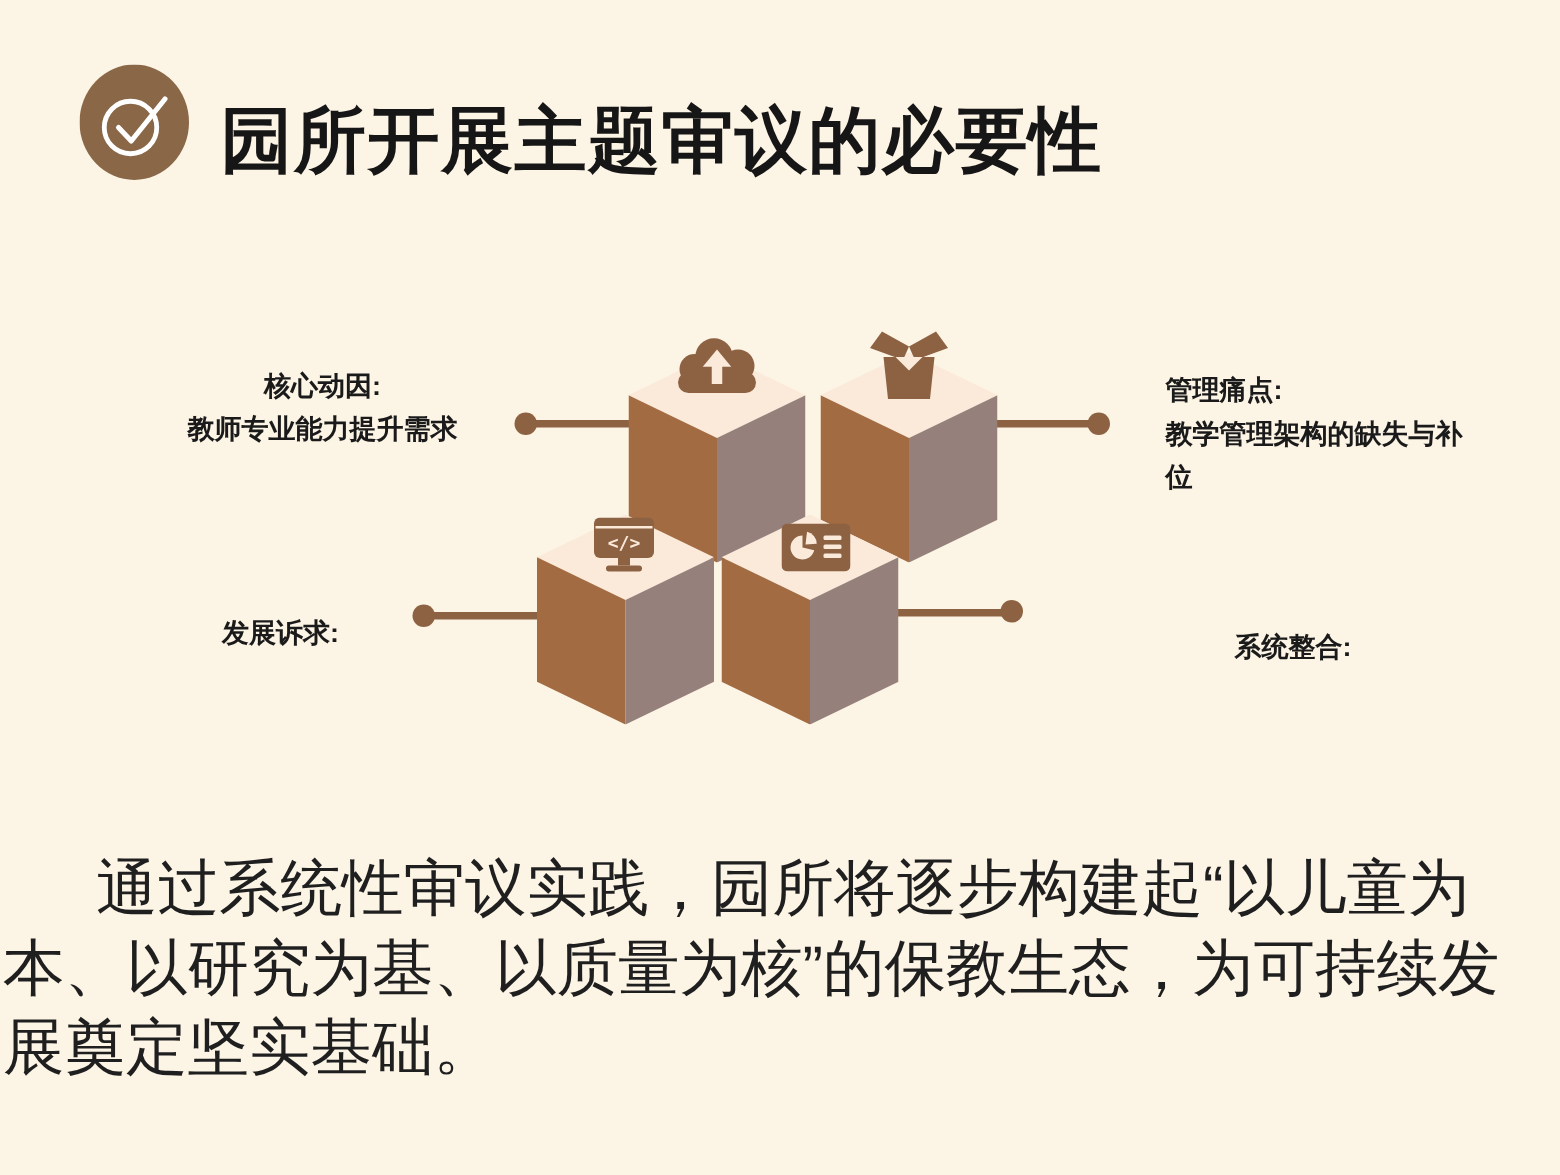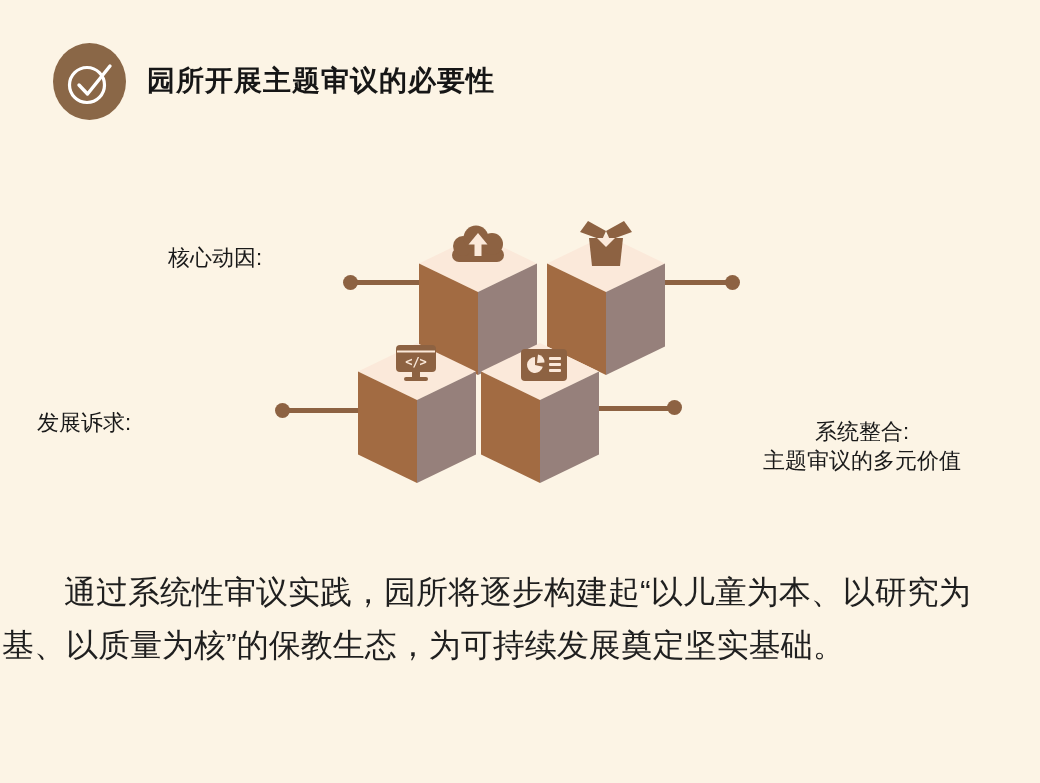--- a/index.html
+++ b/index.html
@@ -23,21 +23,21 @@
     overflow:hidden;
   }
   .slide{position:absolute;inset:0;background:var(--background);}
 
   
   .badge{
     position:absolute;left:53px;top:43px;width:73px;height:77px;
   }
   .slide-title{
     position:absolute;left:147px;top:62px;
-    font-size:28px;font-weight:bold;color:var(--title-text);
+    font-size:48px;font-weight:bold;color:var(--title-text);
     letter-spacing:1px;white-space:nowrap;
   }
 
   
   .diagram{position:absolute;inset:0;}
   .cube{position:absolute;width:118px;height:140px;z-index:2;}
   .cube svg{display:block;width:100%;height:100%;}
   .f-top{fill:var(--cube-top);}
   .f-left{fill:var(--cube-left);}
   .f-right{fill:var(--cube-right);}
@@ -66,32 +66,32 @@
   .dot-core{left:343px;top:275px;}
   .line-pain{left:660px;top:280px;width:74px;}
   .dot-pain{left:725px;top:275px;}
   .line-dev{left:282px;top:408px;width:84px;}
   .dot-dev{left:275px;top:403px;}
   .line-sys{left:598px;top:406px;width:78px;}
   .dot-sys{left:667px;top:400px;}
 
   .node-label{
     position:absolute;z-index:4;
-    font-size:22px;font-weight:normal;color:var(--label-text);
+    font-size:18px;font-weight:bold;color:var(--label-text);
     line-height:29px;
   }
   .label-core{left:75px;top:243px;width:280px;text-align:center;}
   .label-pain{left:777px;top:246px;width:208px;text-align:left;}
-  .label-dev{left:37px;top:408px;width:300px;text-align:left;}
+  .label-dev{left:37px;top:408px;width:300px;text-align:center;}
   .label-sys{left:712px;top:417px;width:300px;text-align:center;}
 
   
   .summary{
     position:absolute;left:2px;top:566px;width:1008px;
-    font-size:32px;color:var(--paragraph-text);
+    font-size:41px;color:var(--paragraph-text);
     line-height:53px;text-indent:62px;
     font-family:"Liberation Sans","DejaVu Sans",sans-serif;
   }
 </style>
 </head>
 <body>
 
 <div class="slide">
 
   <div class="badge">
@@ -176,25 +176,29 @@
         <path class="ic-light" d="M14 8 a8 8 0 1 0 7.8 9.8 L14 16 Z"></path>
         <path class="ic-light" d="M17 5.5 a8.5 8.5 0 0 1 6.5 8 L16 14 Z"></path>
         <rect class="ic-light" x="28" y="8" width="12" height="3" rx="1"></rect>
         <rect class="ic-light" x="28" y="14" width="12" height="3" rx="1"></rect>
         <rect class="ic-light" x="28" y="20" width="12" height="3" rx="1"></rect>
       </svg>
     </div>
 
     <div class="node-label label-core">
       <div>核心动因:</div>
+      <div>教师专业能力提升需求</div>
+    </div>
+    <div class="node-label label-pain">
+      <div>管理痛点:</div>
+      <div>教学管理架构的缺失与补位</div>
     </div>
     <div class="node-label label-dev">
       <div>发展诉求:</div>
     </div>
     <div class="node-label label-sys">
       <div>系统整合:</div>
-      <div>主题审议的多元价值</div>
     </div>
   </div>
 
   <div class="summary">通过系统性审议实践，园所将逐步构建起“以儿童为本、以研究为基、以质量为核”的保教生态，为可持续发展奠定坚实基础。</div>
 
 </div>
 
 </body></html>

